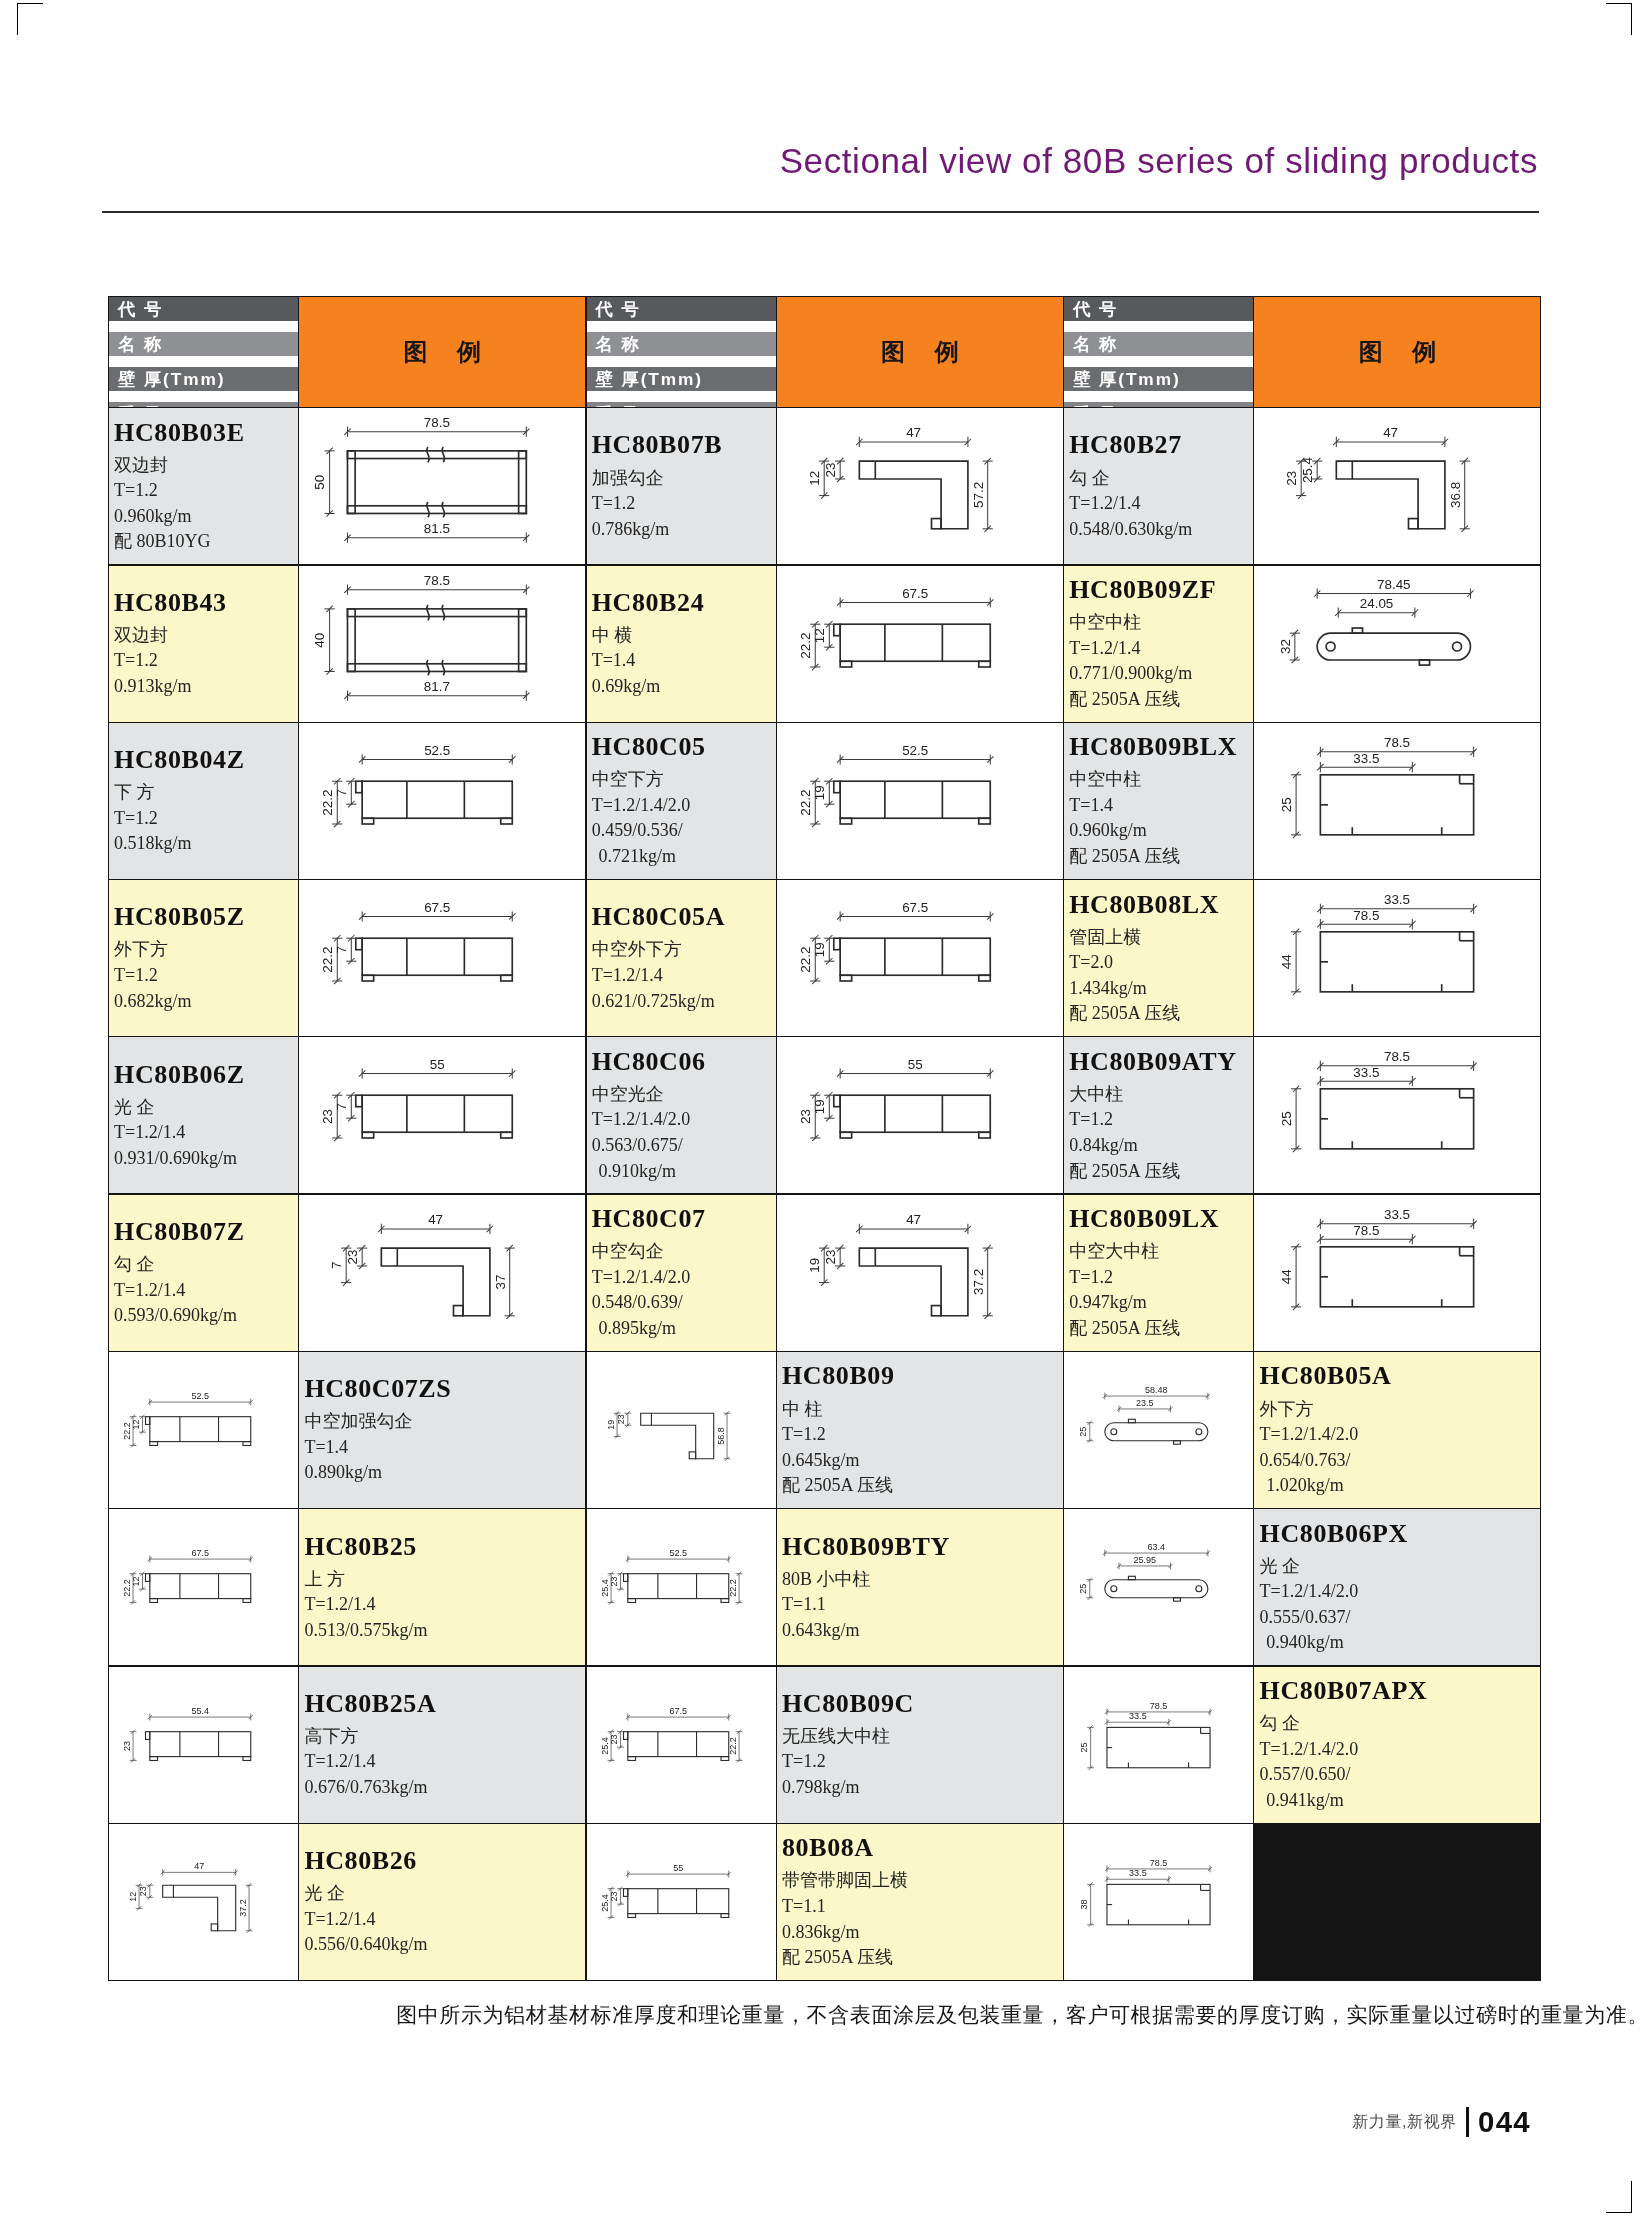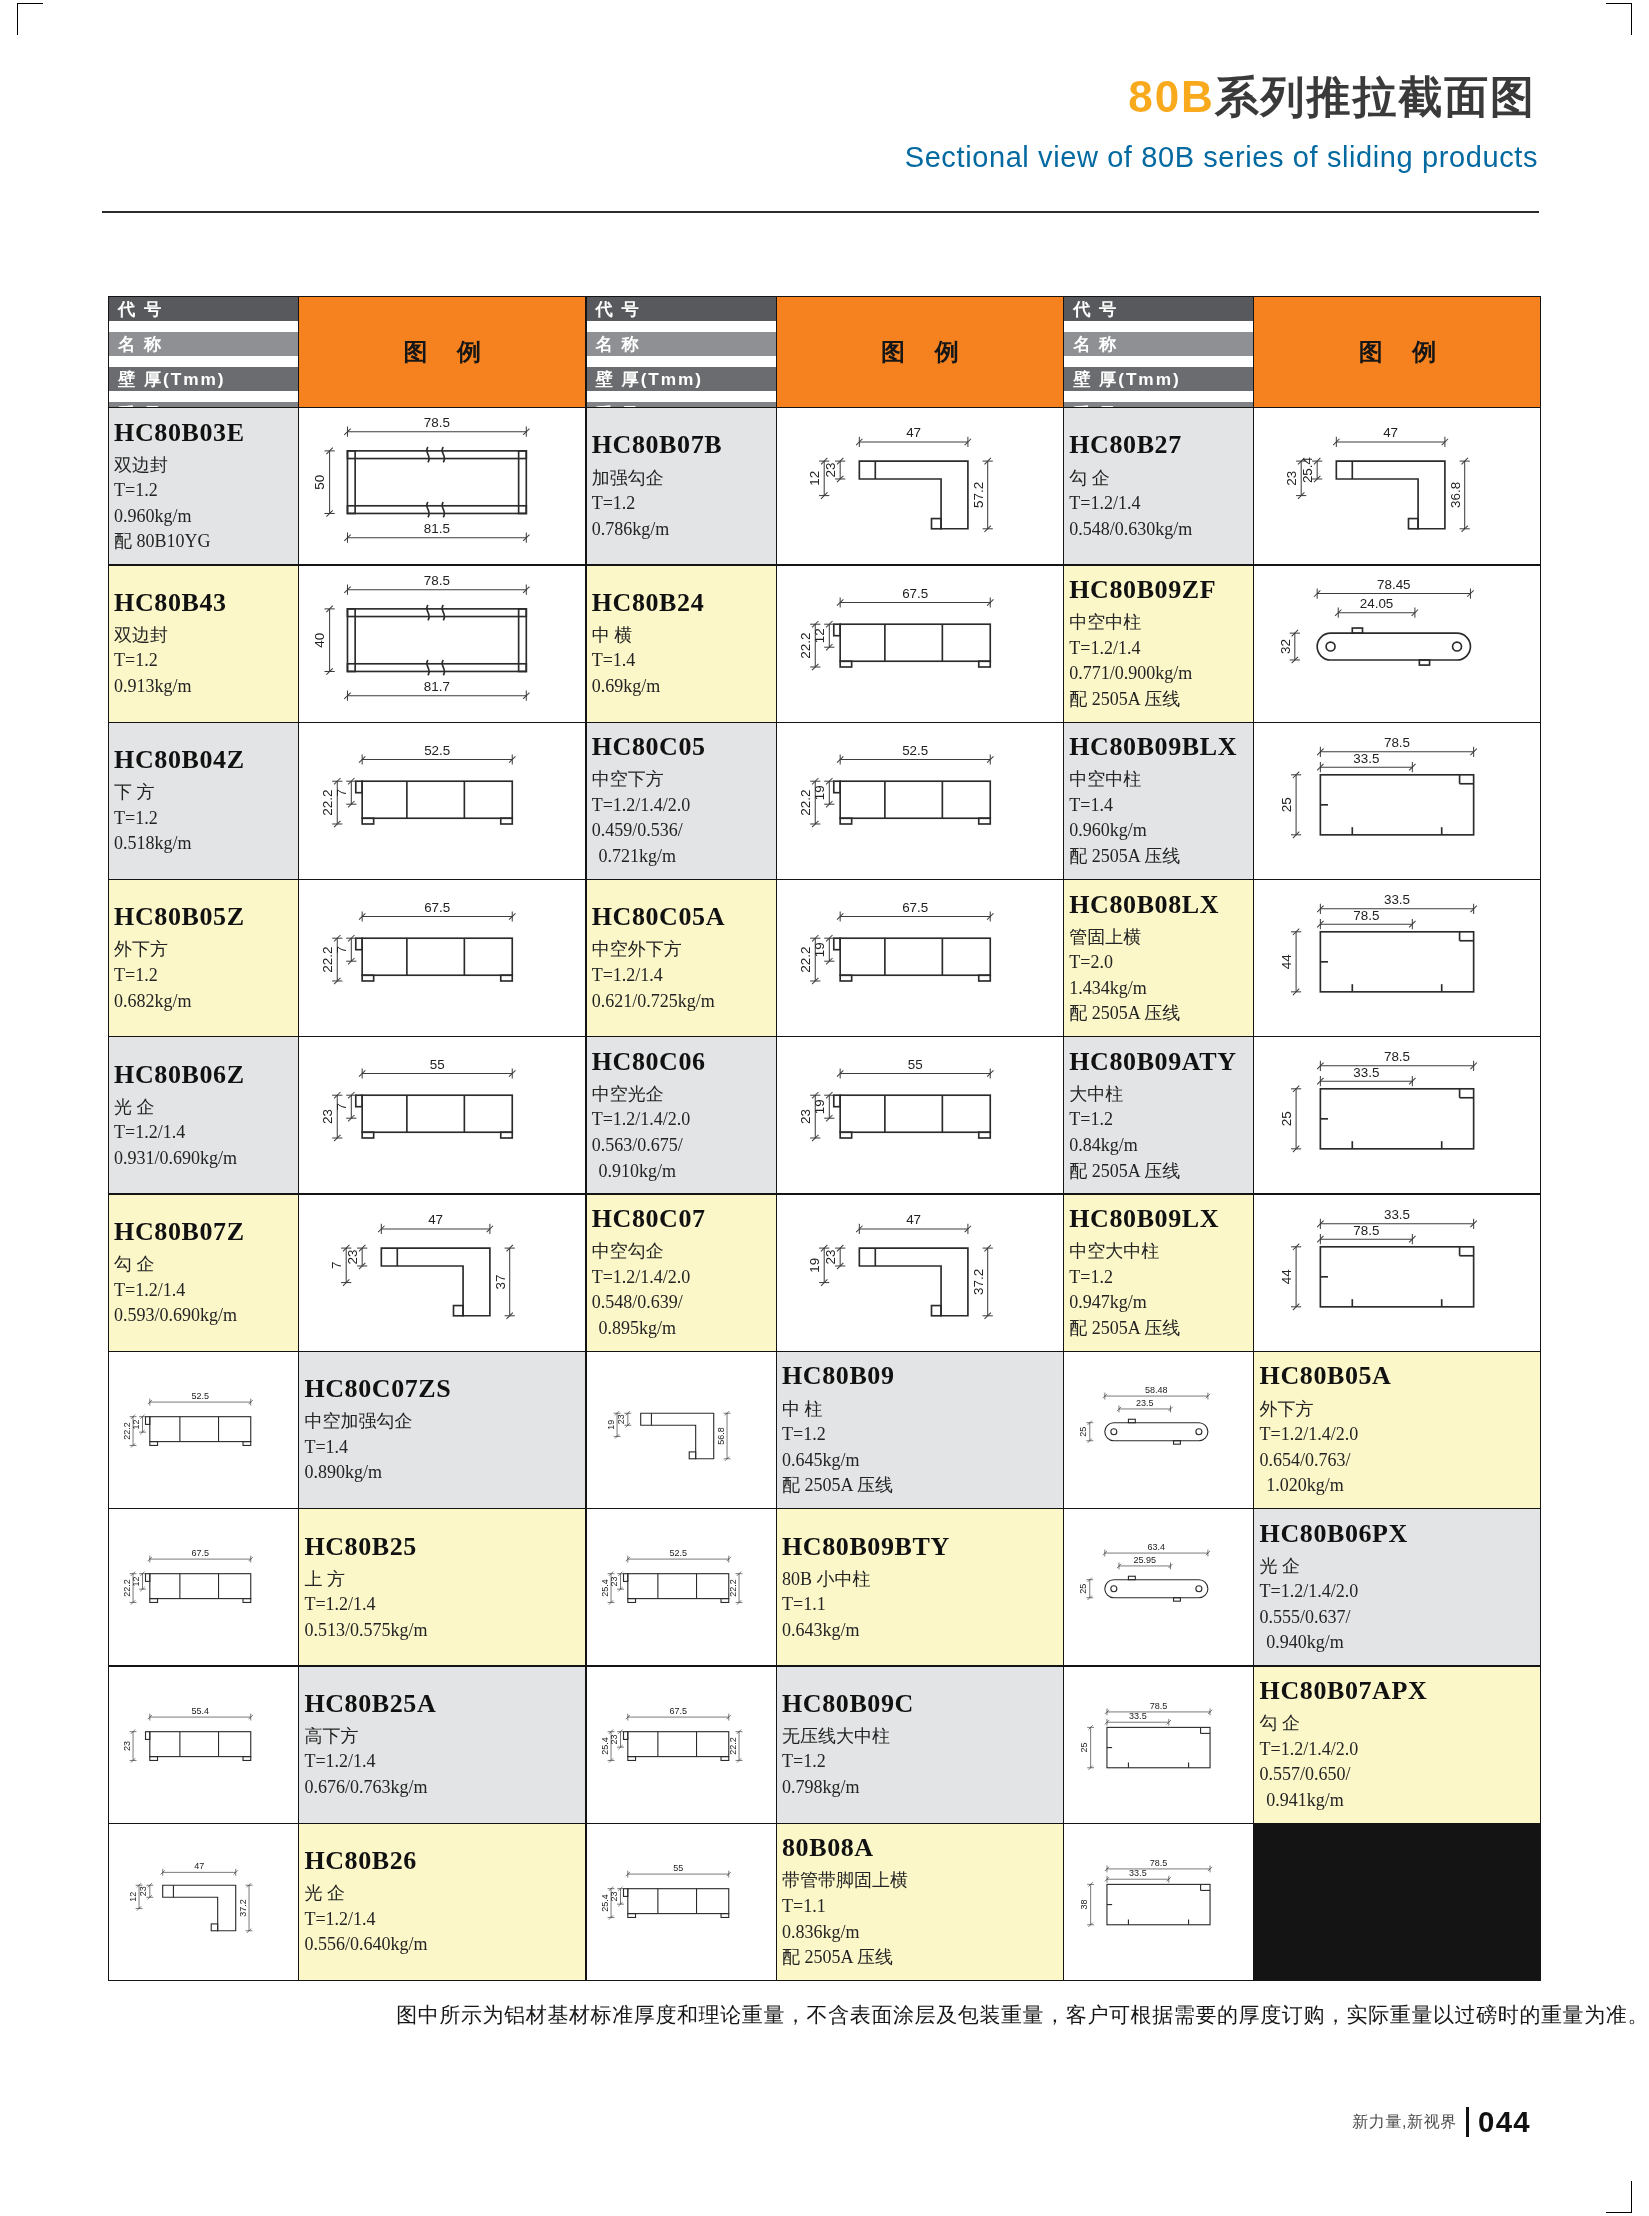--- a/index.html
+++ b/index.html
@@ -9,21 +9,21 @@
   
   .crop{position:absolute;width:25.6px;height:31px;border:0 solid #000;}
   .crop.tl{left:16.6px;top:2.6px;border-left-width:1.9px;border-top-width:1.9px;}
   .crop.tr{right:16.6px;top:2.6px;border-right-width:1.9px;border-top-width:1.9px;}
   .crop.br{right:16.6px;bottom:2.6px;border-right-width:1.9px;border-bottom-width:1.9px;}
 
   
   .title{position:absolute;top:68px;right:113px;margin:0;font-size:44px;font-weight:bold;
          color:#3a3a3a;letter-spacing:1.9px;white-space:nowrap;}
   .title .accent{color:var(--title-accent,#F9A91C);}
-  .subtitle{position:absolute;top:141px;right:111px;font-size:29px;color:#0369a1;
+  .subtitle{position:absolute;top:141px;right:111px;font-size:35px;color:#701a75;
             letter-spacing:0.6px;white-space:nowrap;}
   .rule{position:absolute;top:211px;left:102px;right:110px;height:1.9px;background:#2b2b2b;}
 
   
   .catalog{position:absolute;left:108px;top:296px;
            display:grid;grid-template-columns:repeat(3,189px 286px);
            grid-template-rows:110px repeat(10,156px);
            gap:1.3px;background:#141414;border:1.9px solid #141414;}
   .cell{overflow:hidden;}
   .head-label{display:grid;grid-template-rows:repeat(4,1fr);gap:11px;background:#fff;}
@@ -53,21 +53,20 @@
   .pnum{font-size:29.4px;font-weight:bold;color:#111;letter-spacing:1.3px;}
 </style>
 </head>
 <body>
 
 <div class="page">
   <div class="crop tl"></div>
   <div class="crop tr"></div>
   <div class="crop br"></div>
 
-  <h1 class="title"><span class="accent">80B</span><span>系列推拉截面图</span></h1>
   <div class="subtitle">Sectional view of 80B series of sliding products</div>
   <div class="rule"></div>
 
   <div class="catalog" id="catalog">
       <div class="cell head-label">
         <div class="stripe" style="background: rgb(88, 89, 92);">
           <span>代 号</span>
         </div>
         <div class="stripe" style="background: rgb(142, 144, 147);">
           <span>名 称</span>

